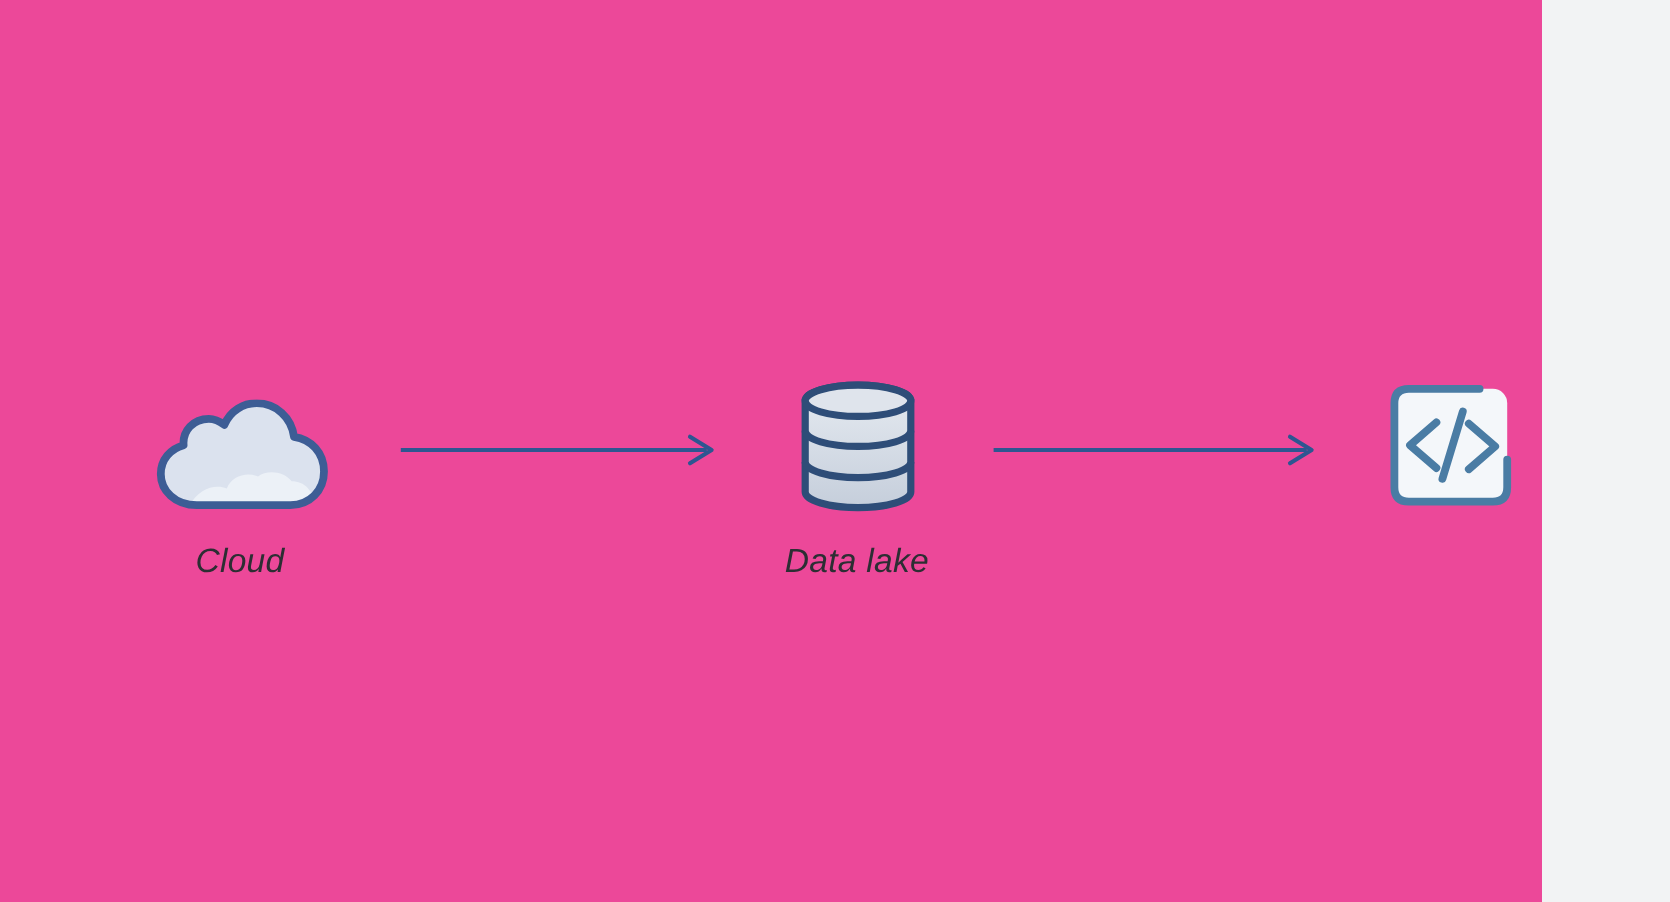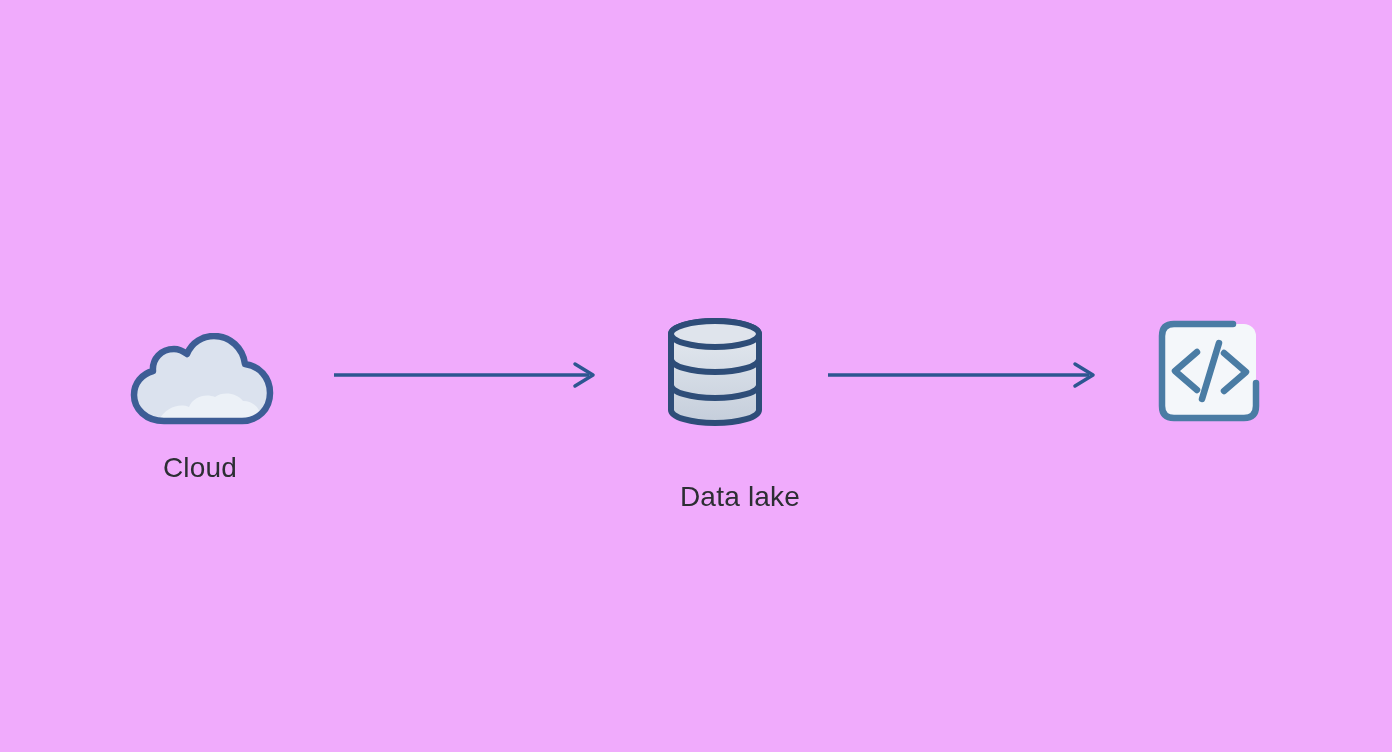--- a/index.html
+++ b/index.html
@@ -6,24 +6,25 @@
   html, body { width: 100%; height: 100%; }
   body {
     font-family: "Liberation Sans", sans-serif;
     background: #f2f3f4;
     display: flex;
     align-items: flex-start;
     justify-content: flex-start;
   }
   .canvas {
     position: relative;
-    width: 1392px;
+    width: 1285px;
     height: 752px;
-    background: #f0abfc;
+    background: #ec4899;
     overflow: hidden;
+    font-style: italic;
   }
   .abs { position: absolute; }
   .node-label {
     position: absolute;
     top: 452px;
     width: 220px;
     text-align: center;
     font-size: 28px;
     font-weight: 400;
     color: #2c2e33;
@@ -74,16 +75,16 @@
     <rect x="6" y="6" width="94" height="94" rx="12" fill="#f4f7fa"></rect>
 
     <path fill="none" stroke-width="6.5" stroke-linecap="round" stroke-linejoin="round" d="M 77,6 L 18,6 Q 6,6 6,18 L 6,88 Q 6,100 18,100 L 88,100 Q 100,100 100,88 L 100,65" stroke="#4a7ca4"></path>
     <path fill="none" stroke-width="6.5" stroke-linecap="round" stroke-linejoin="round" d="M 41,34 L 19,53 L 41,72" stroke="#4a7ca4"></path>
     <line x1="63" y1="25" x2="46" y2="81" stroke-width="6.5" stroke-linecap="round" stroke="#4a7ca4"></line>
     <path fill="none" stroke-width="6.5" stroke-linecap="round" stroke-linejoin="round" d="M 68,35 L 90,54 L 68,73" stroke="#4a7ca4"></path>
   </svg>
 
   <div class="node-label" style="left:90px;">Cloud</div>
 
-  <div class="node-label" style="left:630px;margin-top:29px;">Data lake</div>
+  <div class="node-label" style="left:604px;">Data lake</div>
 
 
 </div>
 
 </body></html>

